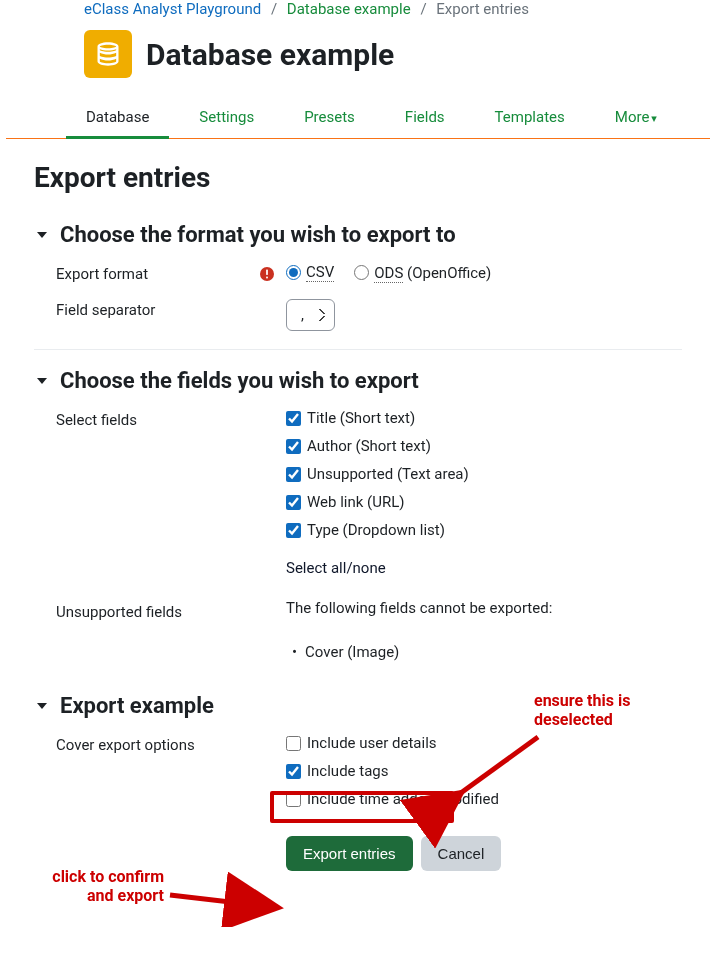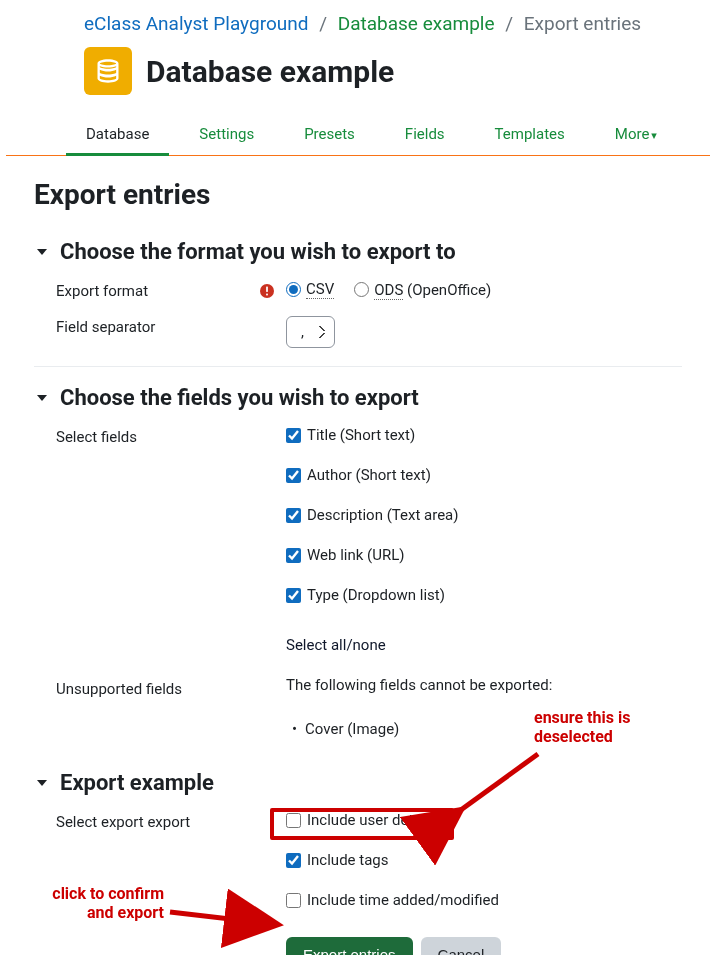--- a/index.html
+++ b/index.html
@@ -5,22 +5,22 @@
   * { box-sizing: border-box; margin: 0; padding: 0; }
   body {
     font-family: -apple-system, BlinkMacSystemFont, "Segoe UI", Roboto, "Helvetica Neue", Arial, sans-serif;
     font-size: 15px;
     color: #1d2125;
     width: 716px;
     background: #fff;
     padding: 0 6px;
   }
   .breadcrumb {
-    padding: 12px 0 6px 78px;
-    font-size: 19px;
+    padding: 0 0 6px 78px;
+    font-size: 15px;
     color: #6a737b;
   }
   .breadcrumb a { color: #0f6cbf; text-decoration: none; }
   .breadcrumb a.green { color: #178c3c; }
   .breadcrumb .sep { color: #6a737b; margin: 0 6px; }
   .breadcrumb .current { color: #6a737b; }
 
   .title-row {
     display: flex;
     align-items: center;
@@ -92,21 +92,21 @@
     content: "";
     position: absolute; right: 8px; top: 50%;
     width: 8px; height: 12px; transform: translateY(-50%);
     background:
       linear-gradient(45deg, transparent 45%, #444 45%, #444 55%, transparent 55%) top/8px 5px no-repeat,
       linear-gradient(-45deg, transparent 45%, #444 45%, #444 55%, transparent 55%) bottom/8px 5px no-repeat;
   }
 
   hr.light { border: none; border-top: 1px solid #e9ecef; margin: 18px 0; }
 
-  .checklist { display: flex; flex-direction: column; gap: 22px; }
+  .checklist { display: flex; flex-direction: column; gap: 10px; }
   .chk-row { display:flex; align-items:center; gap:6px; }
   input[type=checkbox] { width:15px; height:15px; accent-color:#0f6cbf; }
   .link-green { color:#0f172a; text-decoration:none; cursor:pointer; }
 
   .unsupported-list { margin-top: 12px; }
   .unsupported-list ul { list-style: none; padding-left: 6px; margin-top:26px;}
   .unsupported-list li::before { content: "•"; margin-right: 8px; }
 
   .btn {
     padding: 8px 16px; border-radius: 6px; font-size: 15px;
@@ -218,21 +218,21 @@
         <div class="chk-row">
             <input type="checkbox" checked="" style="">
             <span>Title (Short text)</span>
           </div>
         <div class="chk-row">
             <input type="checkbox" checked="" style="">
             <span>Author (Short text)</span>
           </div>
         <div class="chk-row">
             <input type="checkbox" checked="" style="">
-            <span>Description (Text area)</span>
+            <span>Unsupported (Text area)</span>
           </div>
         <div class="chk-row">
             <input type="checkbox" checked="" style="">
             <span>Web link (URL)</span>
           </div>
         <div class="chk-row">
             <input type="checkbox" checked="" style="">
             <span>Type (Dropdown list)</span>
           </div>
         <div style="margin-top:10px;"><a class="link-green">Select all/none</a></div>
@@ -258,21 +258,21 @@
     <span class="chev">
         <svg viewBox="0 0 12 12">
           <path d="M1 3l5 6 5-6z"></path>
         </svg>
       </span>
     <span>Export example</span>
   </div>
 
   <div class="form-row">
     <div class="form-label">
-      <span>Select export export</span>
+      <span>Cover export options</span>
     </div>
     <div class="form-ctrl">
       <div class="checklist">
         <div class="chk-row">
             <input type="checkbox" style="">
             <span>Include user details</span>
           </div>
         <div class="chk-row">
             <input type="checkbox" checked="" style="">
             <span>Include tags</span>

